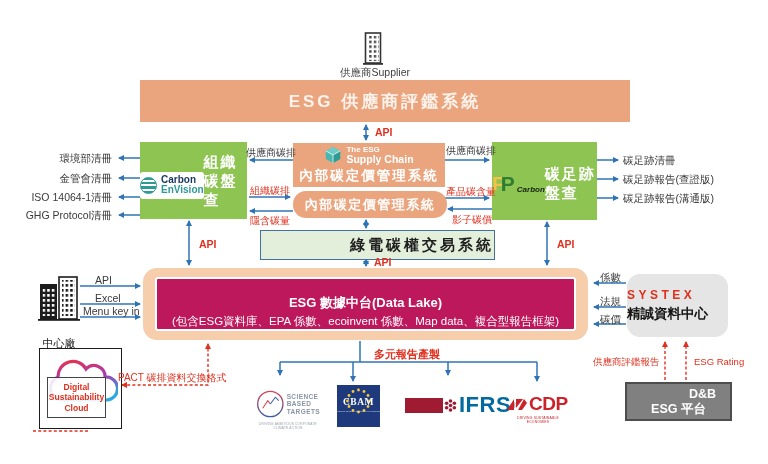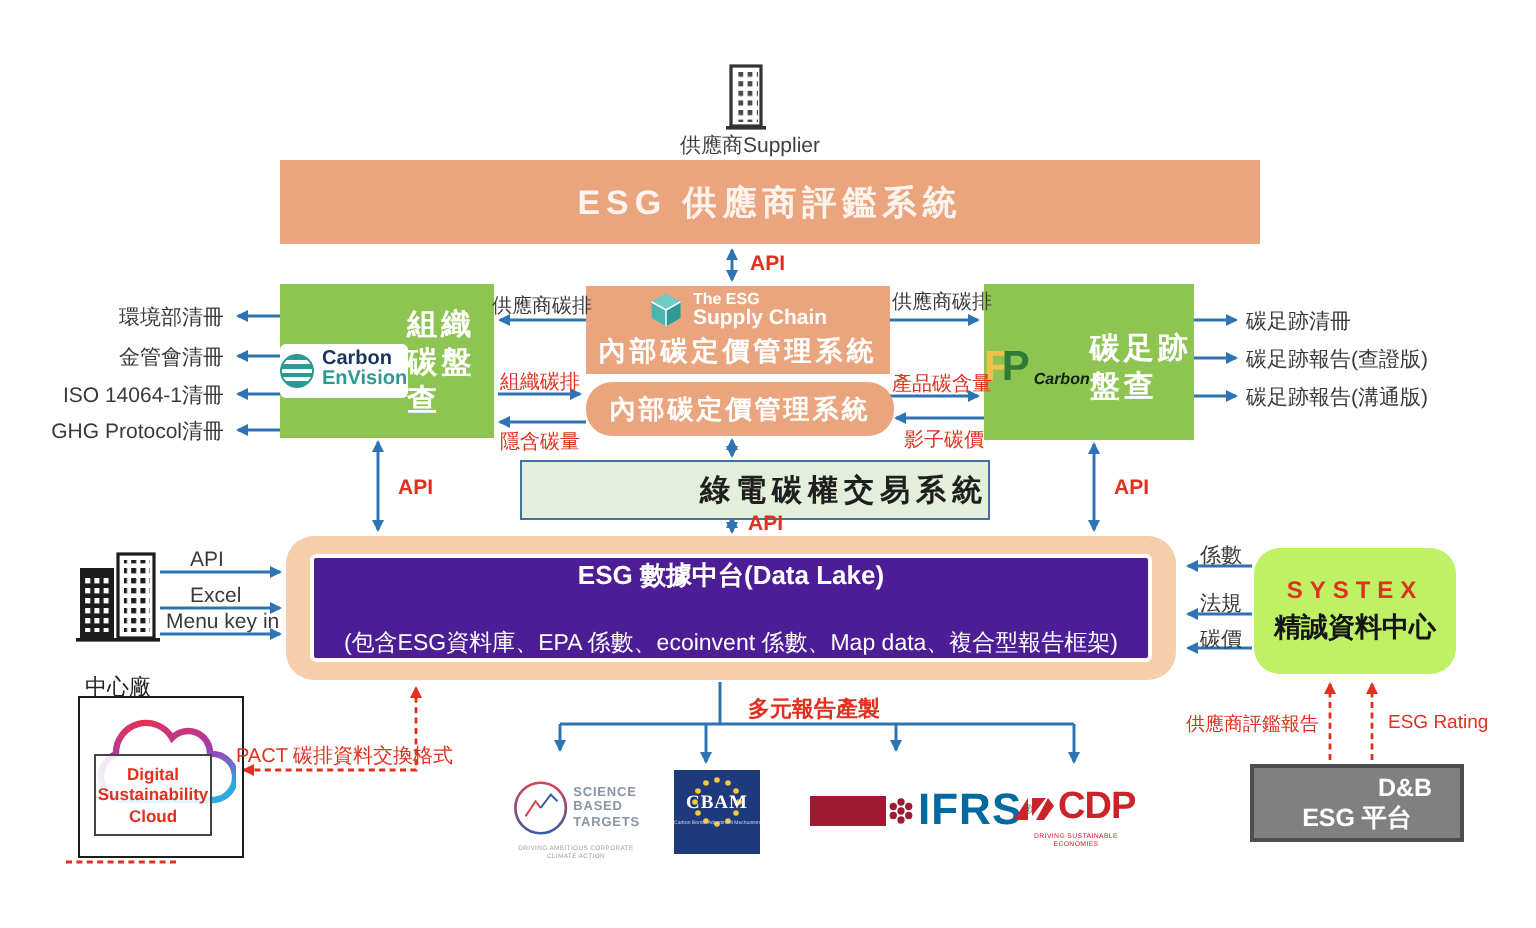--- a/index.html
+++ b/index.html
@@ -50,33 +50,33 @@
   .out-l { left:8px; width:104px; text-align:right; }
   .out-r { left:623px; }
 
   
   .trading { left:260px; top:230px; width:233px; height:28px; background:#E3EFDA; border:1.5px solid #41719C;
              z-index:2; display:flex; align-items:center; justify-content:flex-end;
              font-size:15px; font-weight:bold; color:#1f1f1f; letter-spacing:3px; }
 
   
   .lake { left:143px; top:268px; width:445px; height:72px; background:#F6CEAC; border-radius:14px; z-index:2; }
-  .lake-in { position:absolute; left:12px; top:9px; right:12px; bottom:9px; background:#4c1d95;
+  .lake-in { position:absolute; left:12px; top:9px; right:12px; bottom:9px; background:#be185d;
              border:2px solid #fff; border-radius:3px; display:flex; flex-direction:column;
-             align-items:center; justify-content:space-between; color:#fff; }
+             align-items:center; justify-content:flex-end; color:#fff; }
   .lake-t1 { font-size:13px; font-weight:600; }
   .lake-t2 { font-size:11.5px; margin-top:2px; }
 
   
   .factory-icon { left:38px; top:274px; z-index:2; }
   .factory-label { left:33px; top:336px; width:52px; text-align:center; font-size:11px; color:#222; }
 
   
-  .systex { left:627px; top:274px; width:101px; height:63px; background:#bef264; border-radius:13px; z-index:2;
-            display:flex; flex-direction:column; align-items:center; justify-content:center; }
+  .systex { left:627px; top:274px; width:101px; height:63px; background:#e5e5e5; border-radius:13px; z-index:2;
+            display:flex; flex-direction:column; align-items:flex-start; justify-content:center; }
   .systex-brand { color:#E0301E; font-weight:bold; font-size:12px; letter-spacing:3.5px; }
   .systex-title { color:#151515; font-weight:bold; font-size:13.5px; margin-top:3px; }
 
   
   .dnb { left:625px; top:382px; width:103px; height:35px; background:#808080; border:2px solid #4d4d4d; z-index:2;
          display:flex; flex-direction:column; align-items:center; justify-content:center;
          color:#fff; font-weight:bold; line-height:1.15; }
   .dnb-l1 { font-size:12.5px;padding-left:48px; } .dnb-l2 { font-size:12.5px; }
 
   

